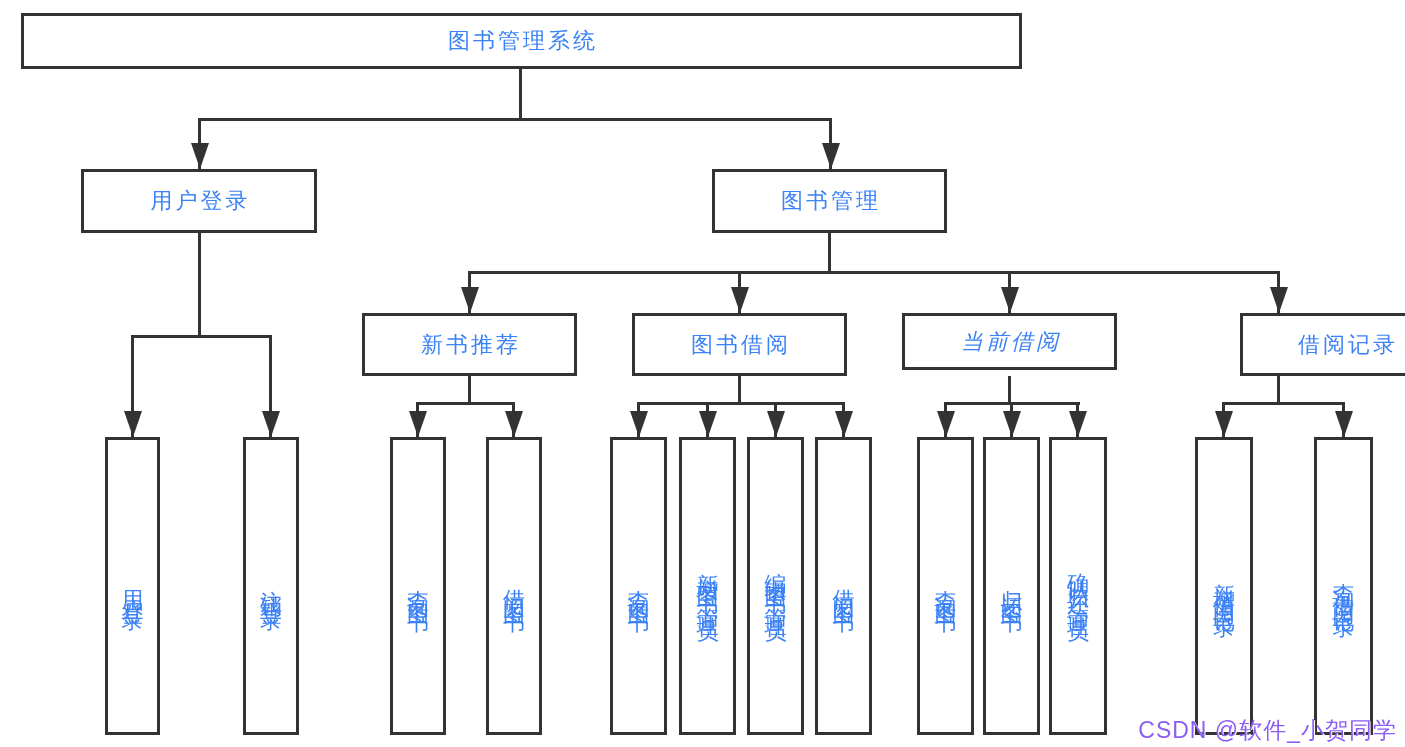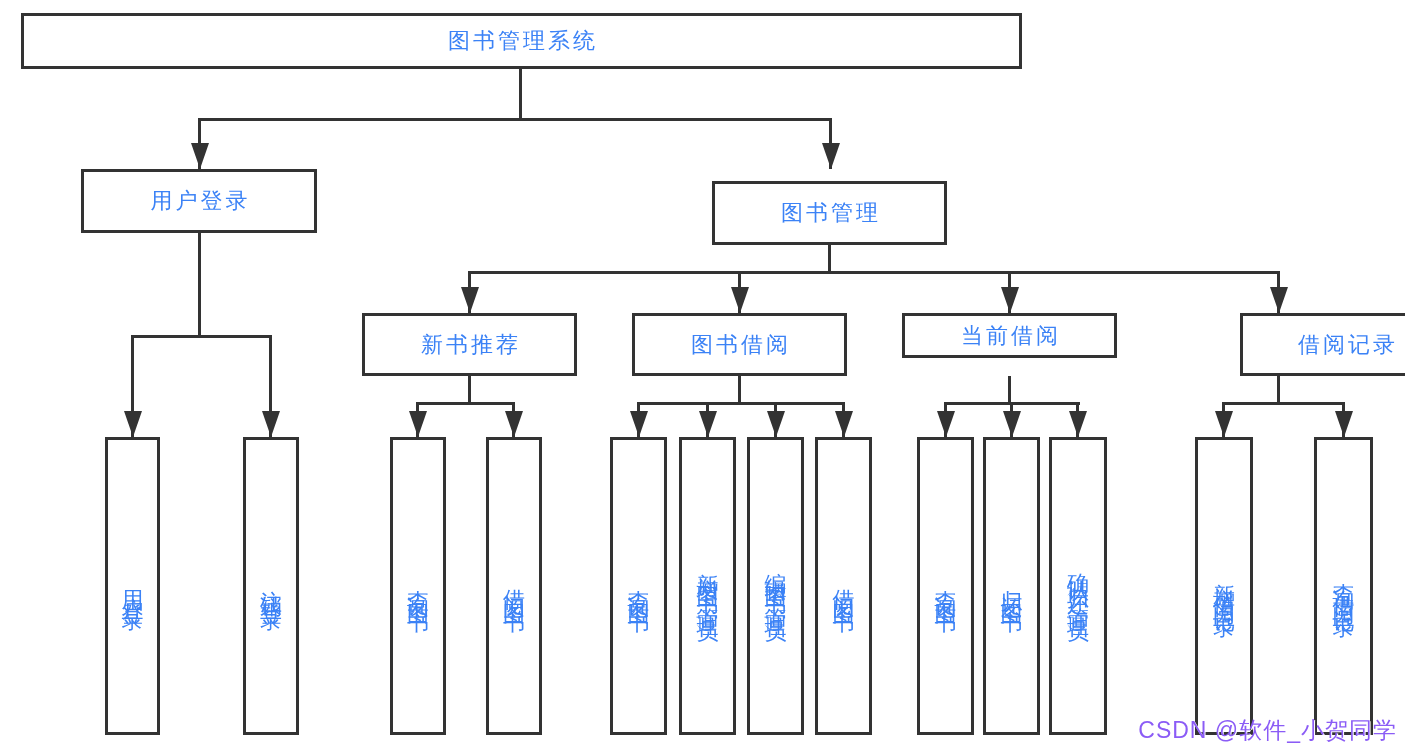--- a/index.html
+++ b/index.html
@@ -33,24 +33,24 @@
   }
   .watermark {
     position:absolute; top:715px; right:8px;
     font-size:23px; color:#8b5cf6; letter-spacing:1px;
     text-shadow:1px 1px 0 #ffffff; z-index:10;
   }
 
   
   .n-root    { left:21px;   top:13px;  width:1001px; height:56px; }
   .n-login   { left:81px;   top:169px; width:236px;  height:64px; }
-  .n-mgmt    { left:712px;  top:169px; width:235px;  height:64px;margin-top:12px; }
+  .n-mgmt    { left:712px;  top:169px; width:235px;  height:64px; }
   .n-newbook { left:362px;  top:313px; width:215px;  height:63px; }
   .n-borrow  { left:632px;  top:313px; width:215px;  height:63px; }
-  .n-current { left:902px;  top:313px; width:215px;  height:45px; }
+  .n-current { left:902px;  top:313px; width:215px;  height:57px;font-style:italic; }
   .n-records { left:1240px; top:313px; width:213px;  height:63px; }
   .lf { top:437px; height:298px; }
   .lf-1  { left:105px;  width:55px; }
   .lf-2  { left:243px;  width:56px; }
   .lf-3  { left:390px;  width:56px; }
   .lf-4  { left:486px;  width:56px; }
   .lf-5  { left:610px;  width:57px; }
   .lf-6  { left:679px;  width:57px; }
   .lf-7  { left:747px;  width:57px; }
   .lf-8  { left:815px;  width:57px; }

